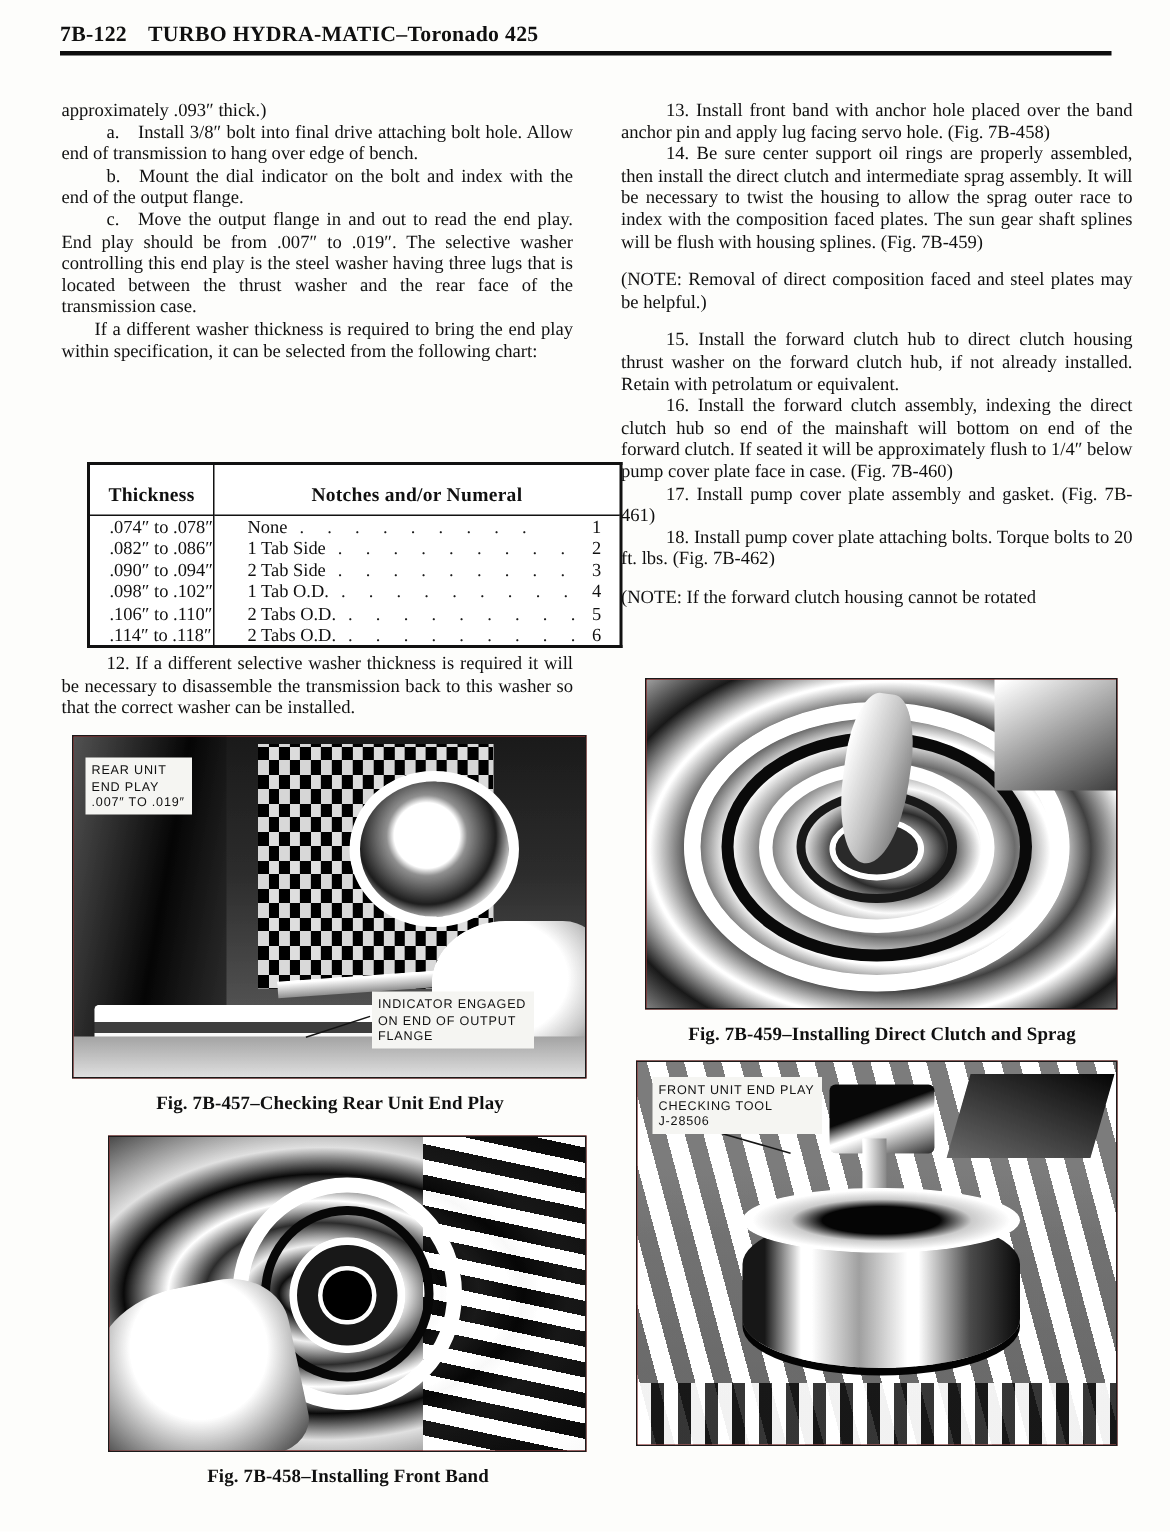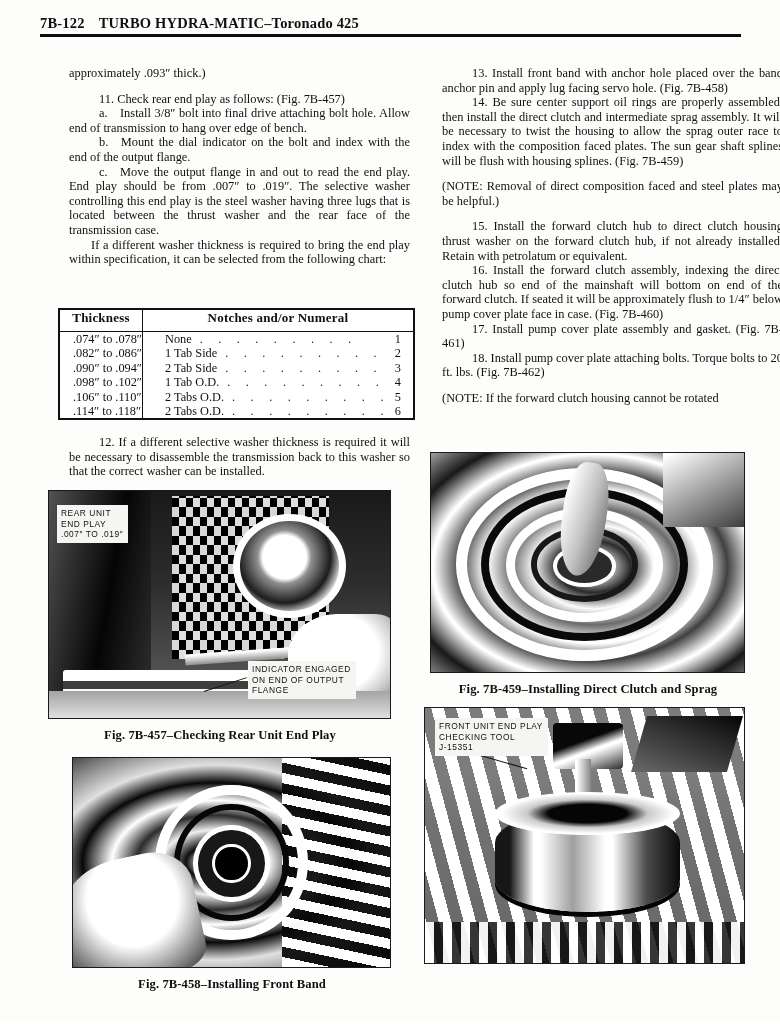--- a/index.html
+++ b/index.html
@@ -55,21 +55,20 @@
 
   
   .col {
     position: absolute;
     top: 66px;
     width: 341px;
     font-size: 12.4px;
     line-height: 14.6px;
     text-align: justify;
     text-justify: inter-word;
-    margin-left: 28px;
   }
   .col-left  { left: 41px; }
   .col-right { left: 414px; }
 
   p.para {
     margin: 0 0 0 0;
     text-align: justify;
   }
   p.indent  { text-indent: 22px; }
   p.indent2 { text-indent: 30px; }
@@ -92,21 +91,21 @@
   table.washer-chart th,
   table.washer-chart td {
     border: 1.5px solid #111;
     padding: 0;
     vertical-align: top;
   }
   table.washer-chart th {
     font-size: 13px;
     font-weight: bold;
     text-align: center;
-    padding: 0 0 5px 0;
+    padding: 12px 0 5px 0;
     letter-spacing: 0.2px;
   }
   .chart-body-cell { padding: 5px 0 6px 0; }
   .chart-col-thick { width: 120px; }
   .chart-row {
     font-size: 12.3px;
     line-height: 14.4px;
     white-space: nowrap;
   }
   .thick-val { padding-left: 1px; margin-left: 12px; }
@@ -331,21 +330,20 @@
 
 <div class="page">
 
   <div class="header">
     <span class="folio">7B-122</span><span class="title">TURBO HYDRA-MATIC–Toronado 425</span>
   </div>
   <div class="header-rule"></div>
 
   <div class="col col-left">
     <p class="para flush">approximately .093″ thick.)</p>
-    <p class="para indent2 gap">11. Check rear end play as follows: (Fig. 7B-457)</p>
     <p class="para indent2">a. Install 3/8″ bolt into final drive attaching bolt hole. Allow end of transmission to hang over edge of bench.</p>
     <p class="para indent2">b. Mount the dial indicator on the bolt and index with the end of the output flange.</p>
     <p class="para indent2">c. Move the output flange in and out to read the end play. End play should be from .007″ to .019″. The selective washer controlling this end play is the steel washer having three lugs that is located between the thrust washer and the rear face of the transmission case.</p>
     <p class="para indent">If a different washer thickness is required to bring the end play within specification, it can be selected from the following chart:</p>
   </div>
 
   <div class="chart-wrap">
     <table class="washer-chart">
       <thead>
         <tr>
@@ -477,17 +475,17 @@
         <div class="f460-arm"></div>
         <div class="f460-tool"></div>
         <div class="f460-hubshaft"></div>
         <div class="f460-drum"></div>
         <div class="f460-drum-top"></div>
         <div class="f460-bottom"></div>
       </div>
       <div class="leader" style="left:52px; top:46px; width:52px; transform:rotate(16deg);"></div>
       <div class="callout" style="left:10px; top:10px;">FRONT UNIT END PLAY
 CHECKING TOOL
-J-15351</div>
+J-28506</div>
     </div>
   </div>
 
 </div>
 
 </body></html>

